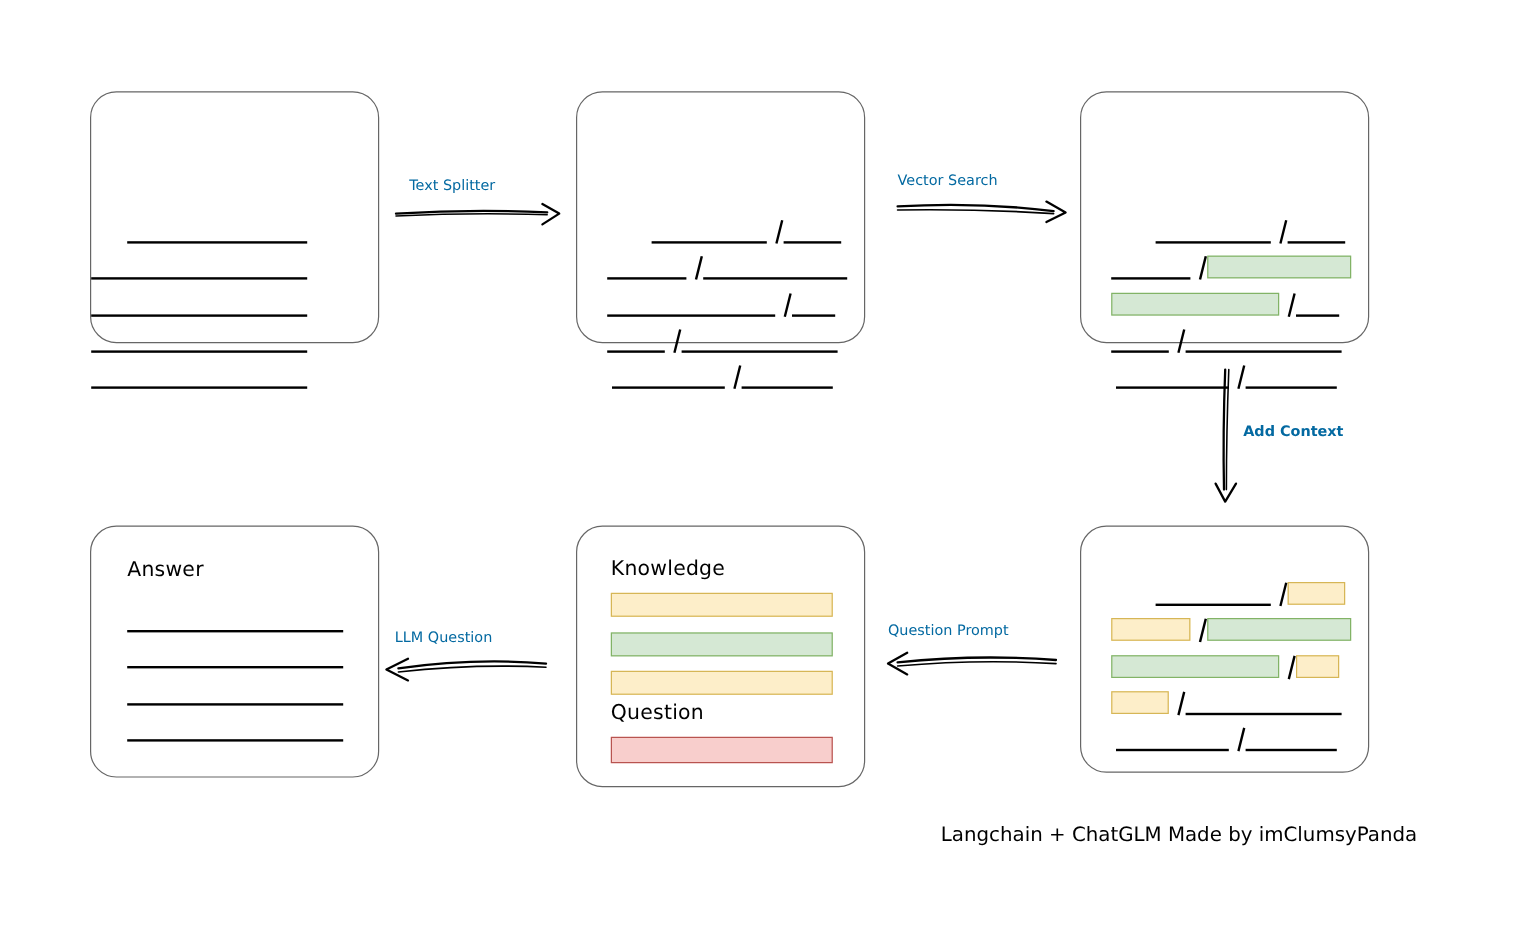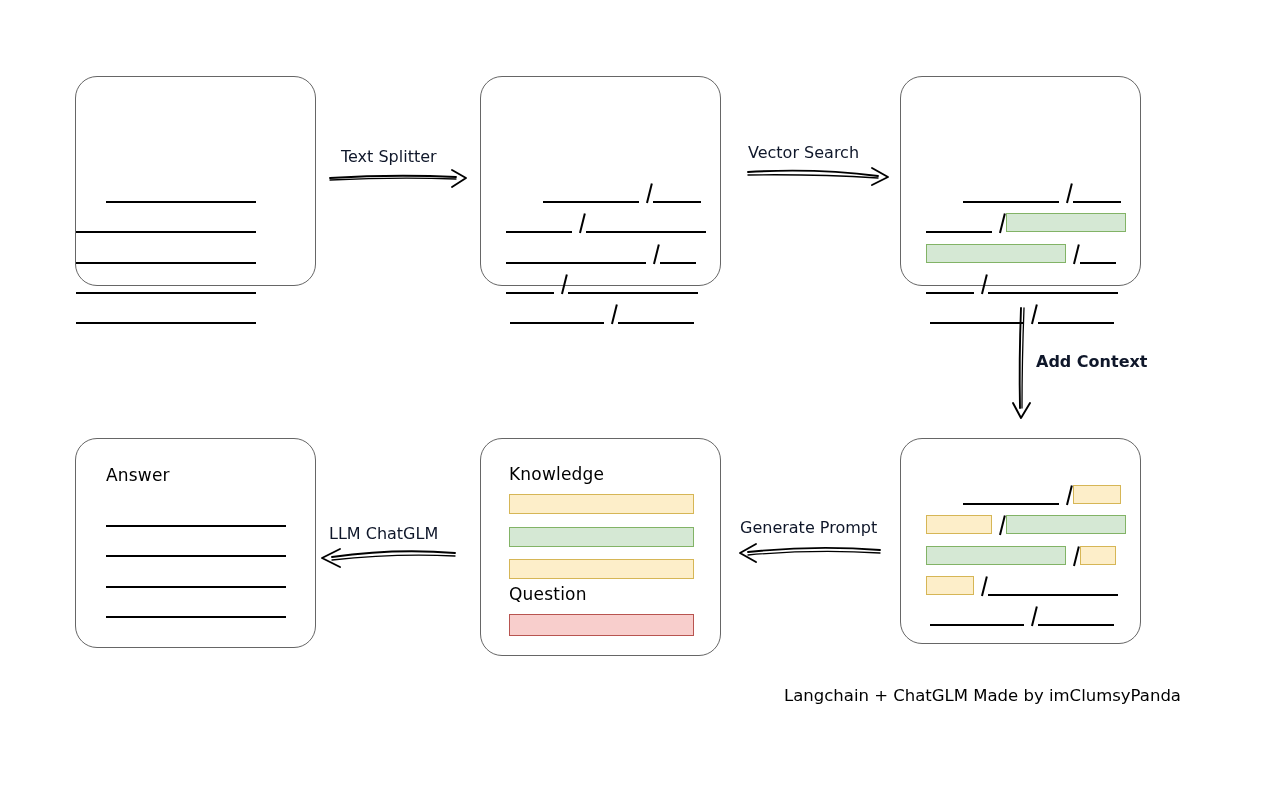--- a/index.html
+++ b/index.html
@@ -97,22 +97,22 @@
     border-width: 1.6px;
     border-style: solid;
   }
   .bar.yellow { background: #fdeec9; border-color: #d6b656; }
   .bar.green  { background: #d5e8d4; border-color: #82b366; }
   .bar.red    { background: #f8cecc; border-color: #b85450; }
 
   .edge-label {
     position: absolute;
     font-family: "DejaVu Sans", sans-serif;
-    font-size: 16px;
-    color: #0f172a;
+    font-size: 12px;
+    color: #0369a1;
     white-space: nowrap;
     text-align: center;
   }
   .caption {
     position: absolute;
     font-family: "DejaVu Sans", sans-serif;
     font-size: 16.5px;
     color: #000000;
     white-space: nowrap;
   }
@@ -296,18 +296,18 @@
     <div class="bar yellow" style="left:28px; top:55px; width:185px; height:20px;"></div>
     <div class="bar green" style="left:28px; top:88px; width:185px; height:20px;"></div>
     <div class="bar yellow" style="left:28px; top:120px; width:185px; height:20px;"></div>
     <div class="node-title" style="left:28px; top:145px;">Question</div>
     <div class="bar red" style="left:28px; top:175px; width:185px; height:22px;"></div>
   </div>
 
   <div class="edge-label" style="left:341px; top:147px;">Text Splitter</div>
   <div class="edge-label" style="left:748px; top:143px;">Vector Search</div>
   <div class="edge-label" style="left:1036px; top:352px;font-weight:bold;">Add Context</div>
-  <div class="edge-label" style="left:740px; top:518px;">Generate Prompt</div>
-  <div class="edge-label" style="left:329px; top:524px;">LLM ChatGLM</div>
+  <div class="edge-label" style="left:740px; top:518px;">Question Prompt</div>
+  <div class="edge-label" style="left:329px; top:524px;">LLM Question</div>
 
   <div class="caption" style="left:784px; top:686px;text-align:right;">Langchain + ChatGLM Made by imClumsyPanda</div>
 
 </div>
 
 </body></html>

